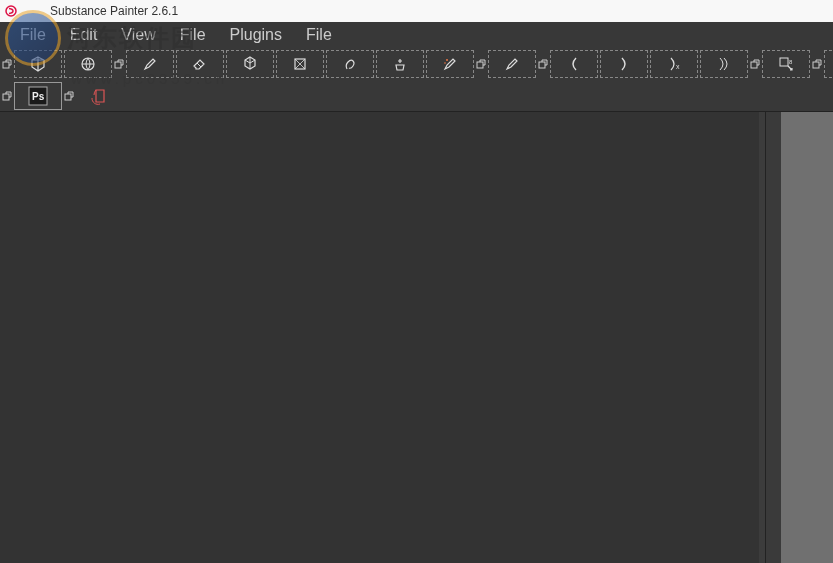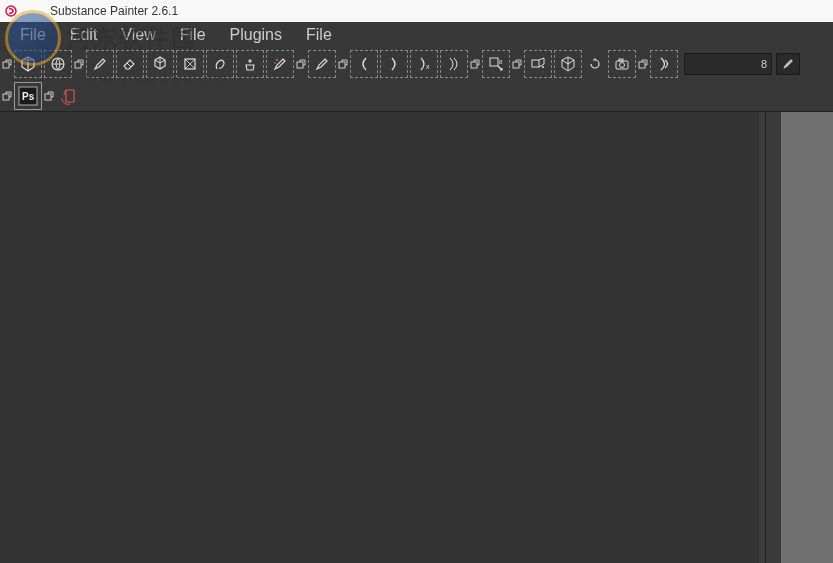--- a/index.html
+++ b/index.html
@@ -87,21 +87,21 @@
 
 .toolbar-row {
   height: 32px;
   background: #383838;
   display: flex;
   align-items: center;
   padding: 0 2px;
   gap: 2px;
 }
 .tool-btn {
-  width: 28px;
+  width: 48px;
   height: 28px;
   background: #383838;
   border: 1px solid #444;
   display: flex;
   align-items: center;
   justify-content: center;
   cursor: pointer;
   color: #ddd;
   flex-shrink: 0;
 }

